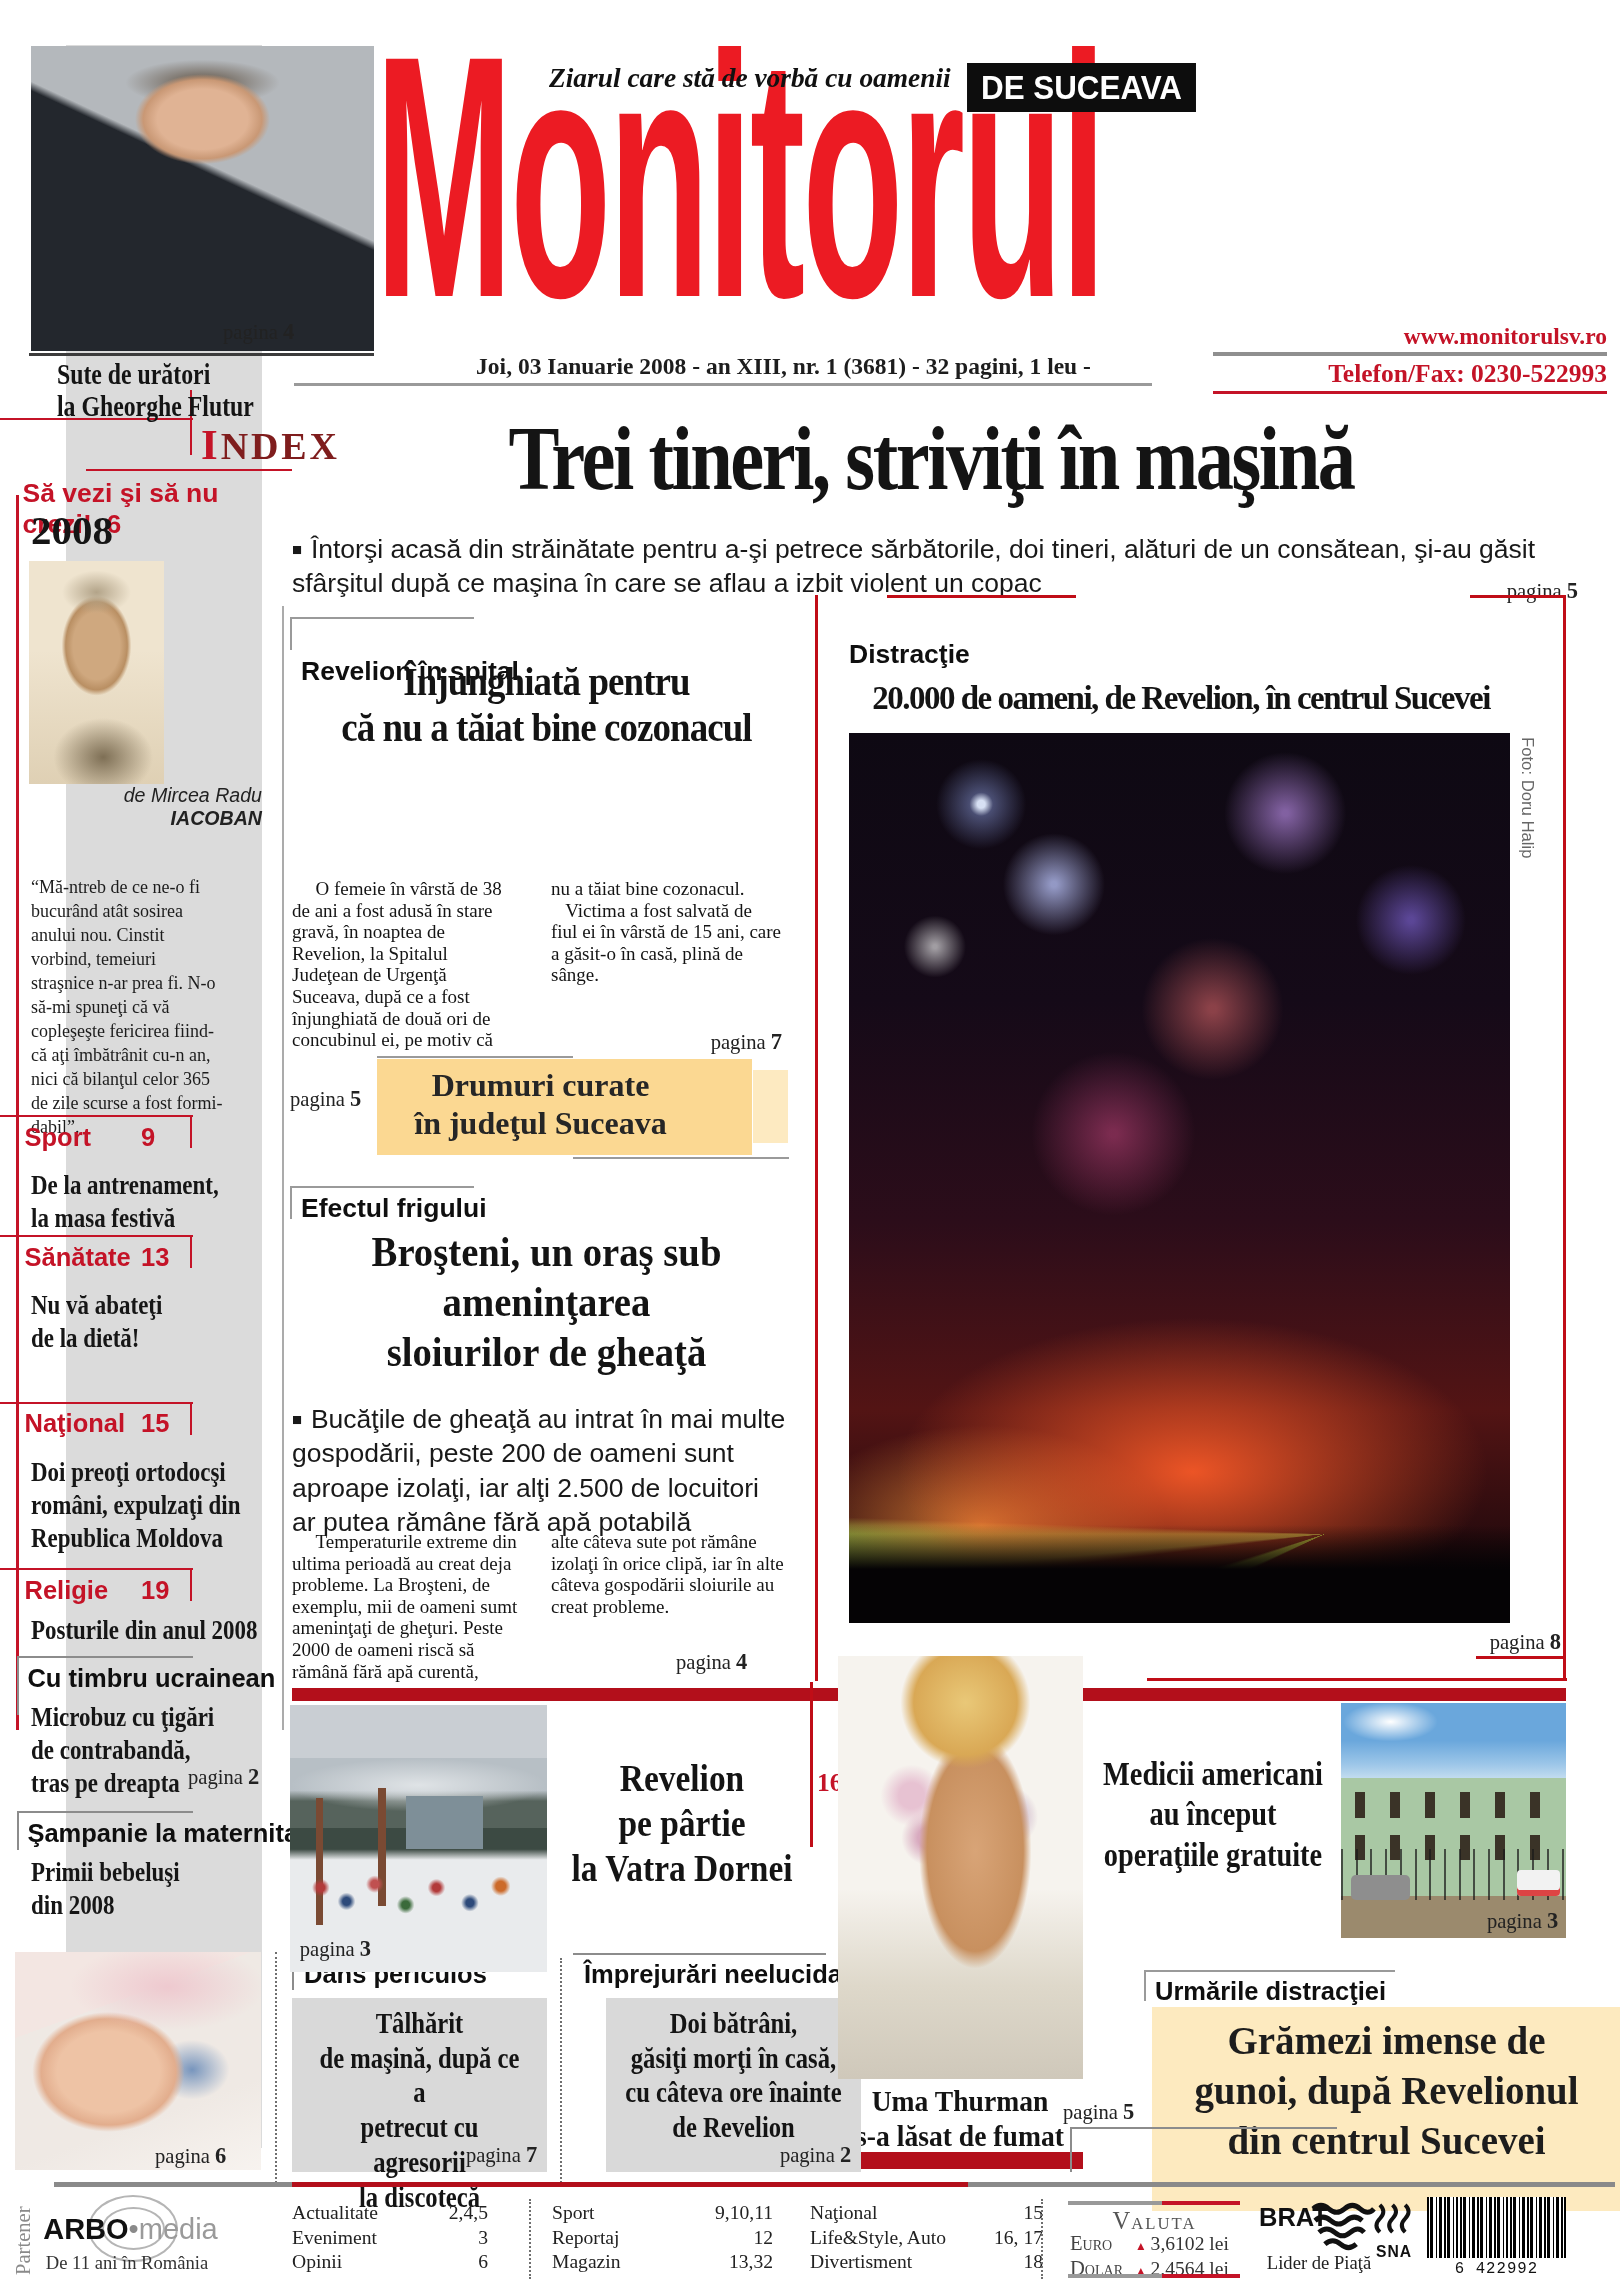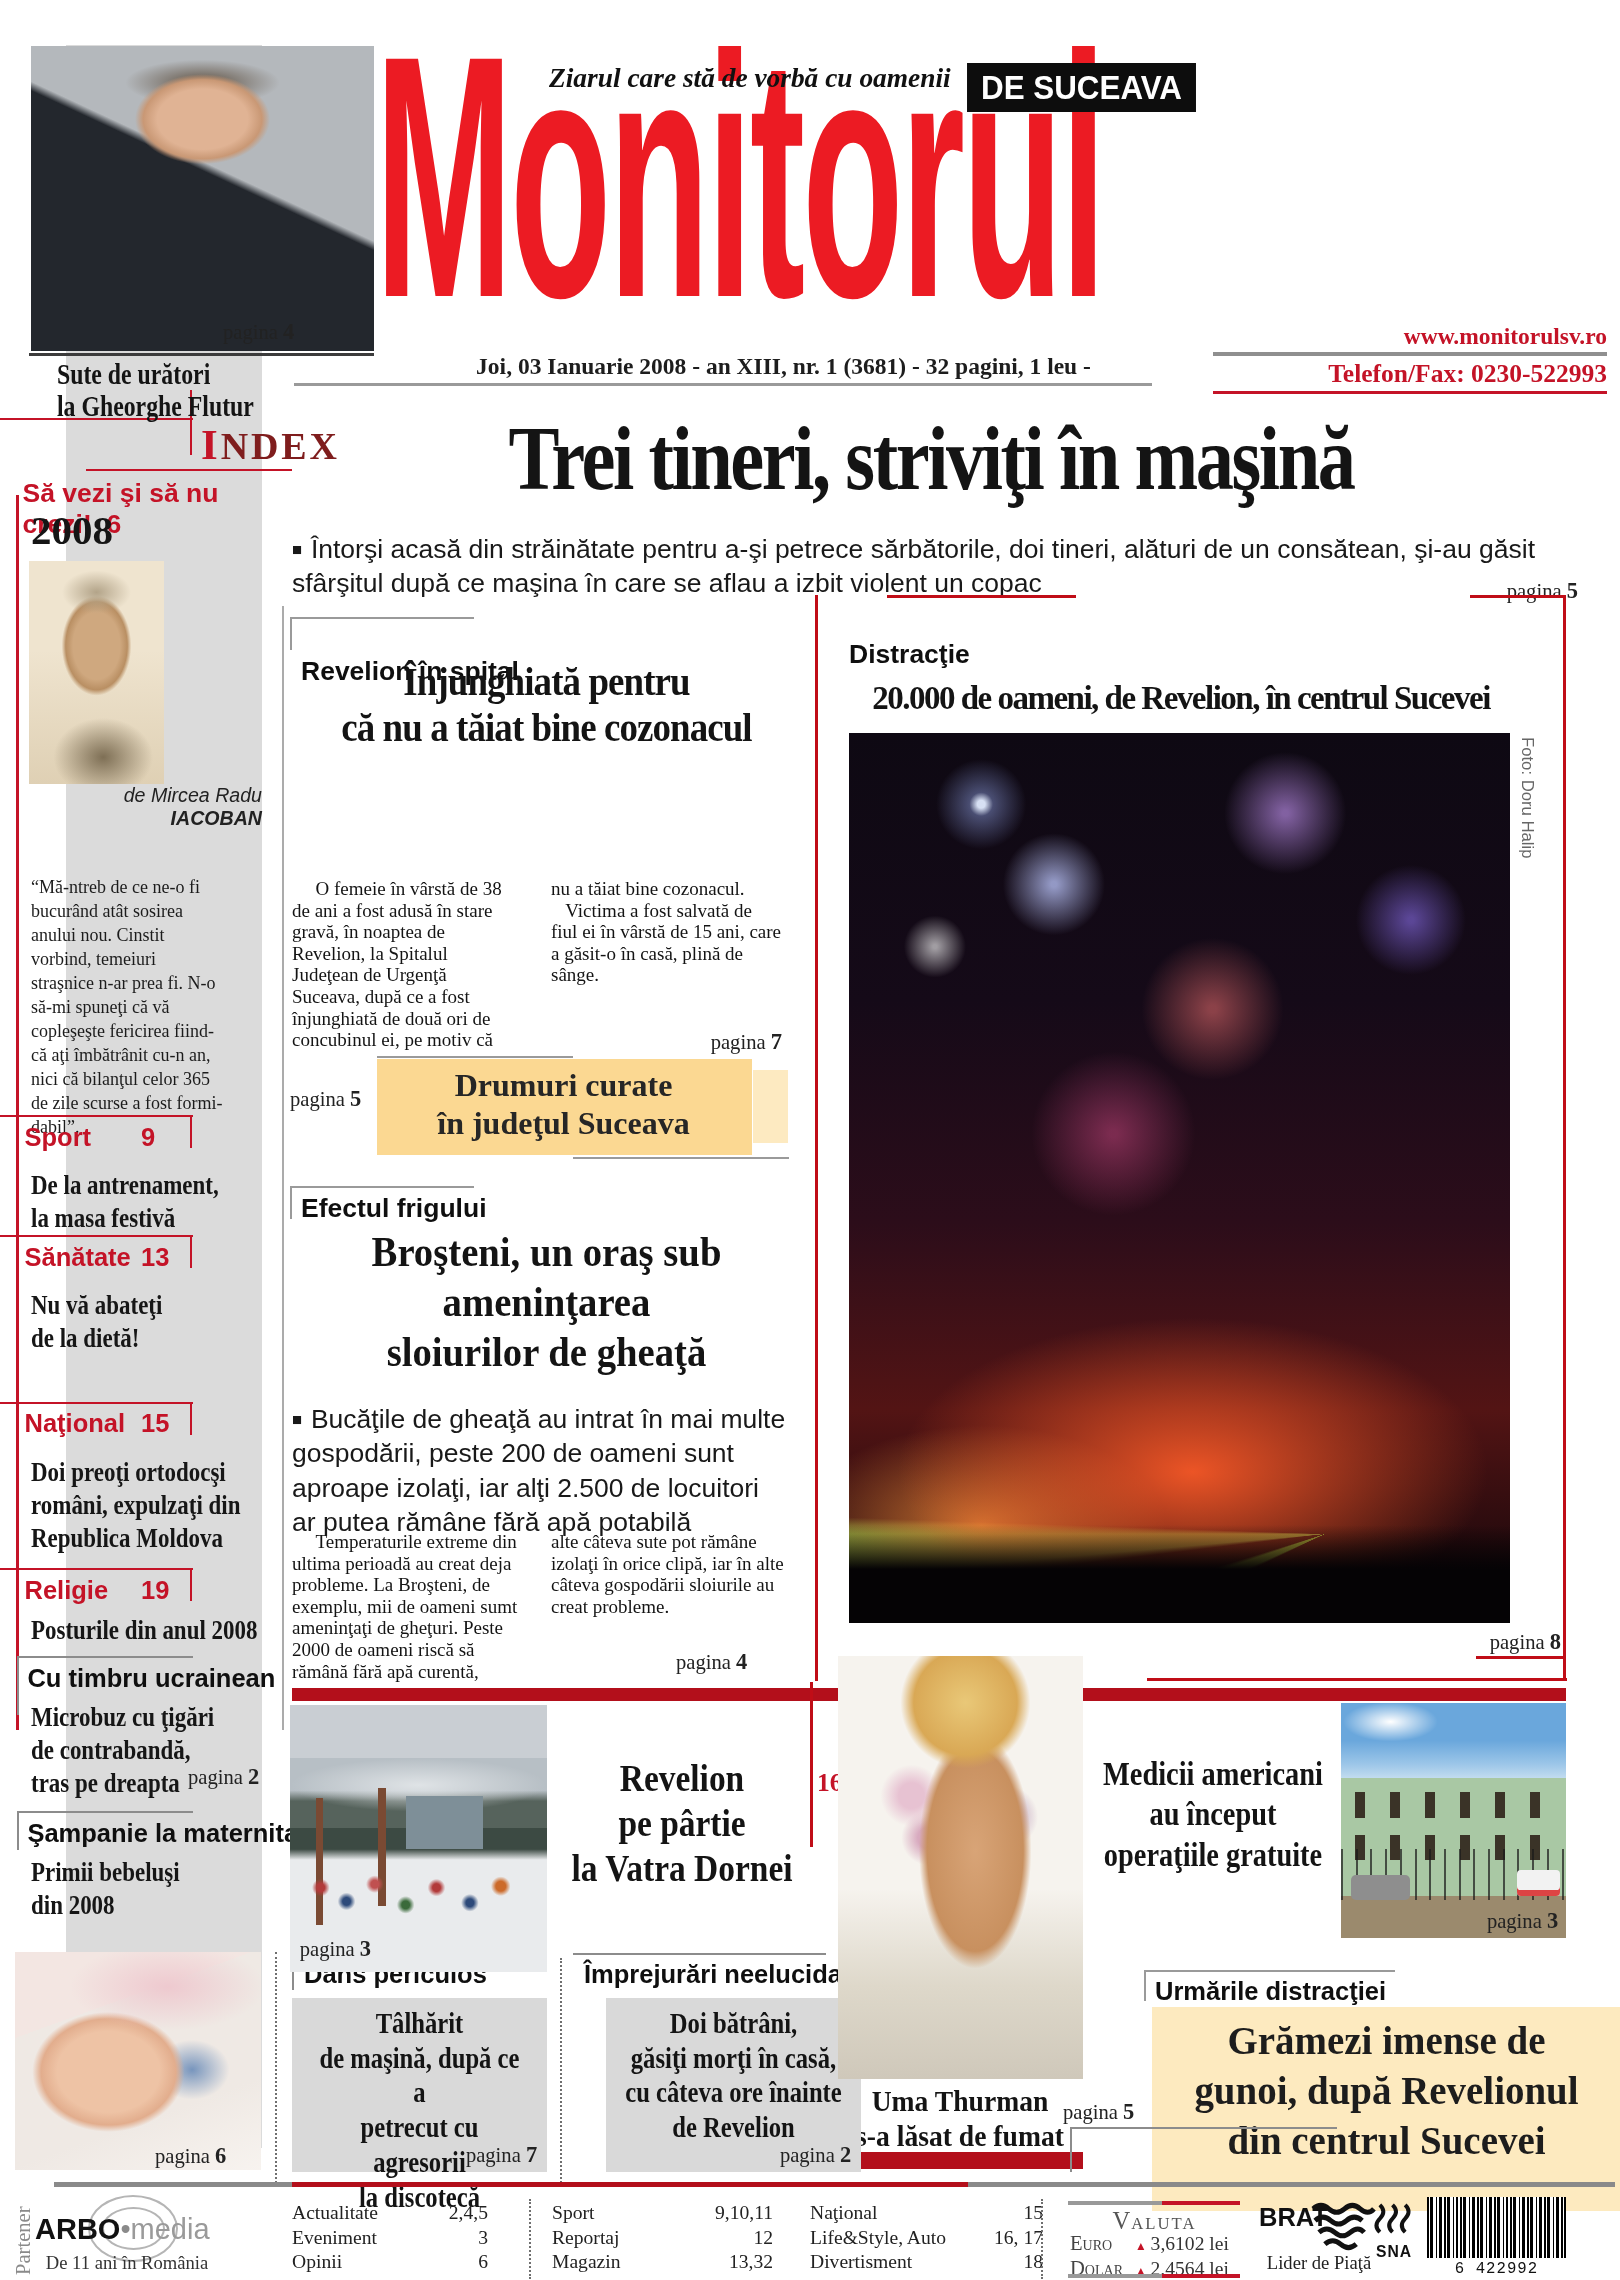--- a/index.html
+++ b/index.html
@@ -212,21 +212,21 @@
   <div class="abs serif body pre" style="left:551px;top:878px;width:230px;">nu a tăiat bine cozonacul.
 &nbsp;&nbsp;&nbsp;Victima a fost salvată de fiul ei în vârstă de 15 ani, care a găsit-o în casă, plină de sânge.</div>
   <span class="abs pag" style="left:676px;top:1029px;width:106px;text-align:right;">
     <span>pagina</span>&nbsp;<b>7</b></span>
 
   <span class="abs pag" style="left:290px;top:1086px;">
     <span>pagina</span>&nbsp;<b>5</b></span>
   <div class="abs" style="left:377px;top:1056px;width:196px;height:2px;background:#9a9a9a;"></div>
   <div class="abs" style="left:377px;top:1059px;width:375px;height:96px;background:#fbd892;"></div>
   <div class="abs" style="left:753px;top:1070px;width:35px;height:73px;background:#fdeac1;"></div>
-  <div class="abs serif hl pre" style="left:377px;top:1066px;width:327px;text-align:center;font-size:32px;line-height:1.2;color:#262626;padding-left:23px;">Drumuri curate
+  <div class="abs serif hl pre" style="left:377px;top:1066px;width:327px;text-align:center;font-size:32px;line-height:1.2;color:#262626;">Drumuri curate
 în judeţul Suceava</div>
   <div class="abs" style="left:573px;top:1157px;width:216px;height:2px;background:#9a9a9a;"></div>
 
   <div class="abs" style="left:290px;top:1186px;width:184px;height:2px;background:#9a9a9a;"></div>
   <div class="abs" style="left:290px;top:1186px;width:2px;height:33px;background:#9a9a9a;"></div>
   <div class="abs kick" style="left:301px;top:1193px;font-size:26.5px;">Efectul frigului</div>
   <div class="abs serif hl pre condC" style="left:289px;top:1227px;width:515px;text-align:center;font-size:43px;line-height:1.16;transform:scaleX(.9);">Broşteni, un oraş sub
 ameninţarea
 sloiurilor de gheaţă</div>
   <div class="abs deck" style="left:292px;top:1402px;width:495px;">
@@ -321,21 +321,21 @@
   </div>
 
   <div class="abs" style="left:54px;top:2182px;width:238px;height:4.9px;background:#8a8a8a;"></div>
   <div class="abs" style="left:292px;top:2182px;width:676px;height:4.9px;background:#b30f1b;"></div>
   <div class="abs" style="left:968px;top:2182px;width:647px;height:4.9px;background:#8a8a8a;"></div>
 
   <div class="abs serif" style="left:11.8px;top:2201px;height:74px;writing-mode:vertical-rl;transform:rotate(180deg);font-size:20.6px;color:#8a8a8a;">Partener</div>
   <div class="abs" style="left:35px;top:2207px;width:191px;height:43px;">
     <div class="ring" style="left:53px;top:-11.8px;width:86px;height:63px;"></div>
     <div class="ring" style="left:67px;top:0;width:59px;height:39px;"></div>
-    <div class="abs sans" style="left:0;top:5.9px;width:191px;font-size:29px;">
+    <div class="abs sans" style="left:0;top:5.9px;width:191px;font-size:29px;text-align:center;">
       <b style="color:#111;">ARBO</b><span style="color:#8a8a8a;">•</span><span style="color:#9a9a9a;">media</span>
     </div>
   </div>
   <div class="abs serif" style="left:29px;top:2252px;width:196px;text-align:center;font-size:18.6px;color:#333;">De 11 ani în România</div>
 
   <div class="abs serif" style="left:292px;top:2201px;width:196px;">
     <div class="tocrow">
         <span>Actualitate</span>
         <span>2,4,5</span>
       </div>

